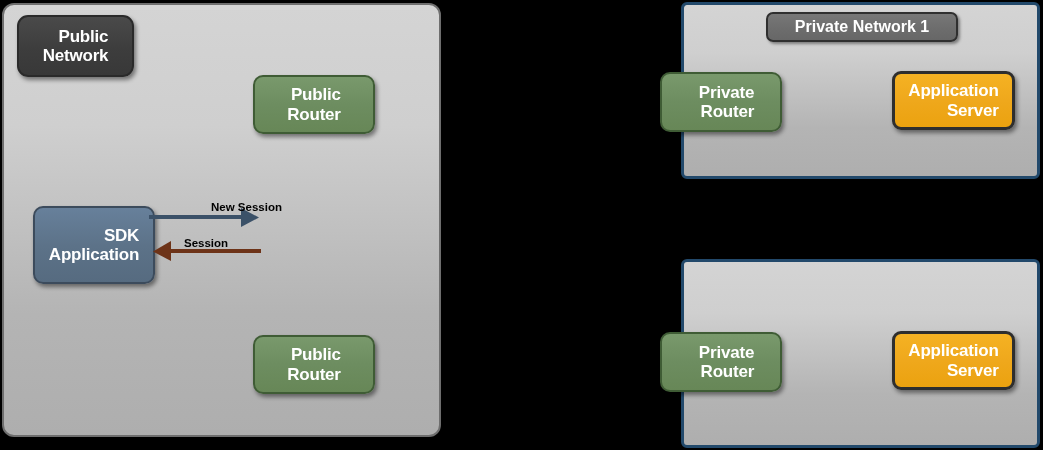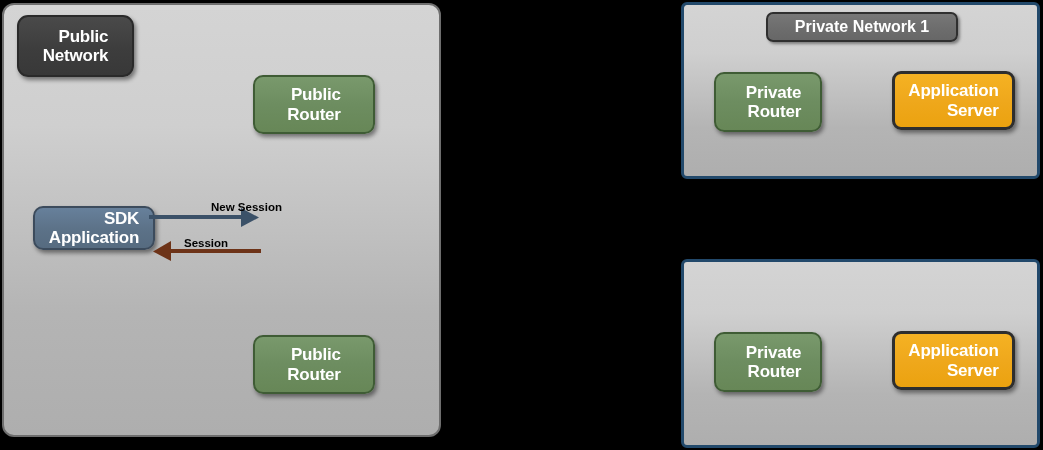--- a/index.html
+++ b/index.html
@@ -73,38 +73,38 @@
 
   .node-router {
     width: 122px; height: 59px;
     font-size: 17px;
     background: linear-gradient(180deg, #79996c 0%, #6d8d60 50%, #678757 100%);
     border: 2px solid #3f5c35;
     border-radius: 10px;
   }
   .router-public-top    { left: 249px; top: 70px; }
   .router-public-bottom { left: 249px; top: 330px; }
-  .router-private       { left: 714px; width: 108px; height: 60px; padding-left: 11px; }
+  .router-private       { left: 660px; width: 122px; height: 60px; padding-left: 11px; }
   .router-private-1     { top: 72px; }
   .router-private-2     { top: 332px; }
 
   .node-appserver {
     left: 892px;
     width: 123px; height: 59px;
     font-size: 17px;
     background: linear-gradient(180deg, #f5b223 0%, #efa81c 50%, #eba20f 100%);
     border: 3px solid #2e2e2e;
     border-radius: 9px;
   }
   .appserver-1 { top: 71px; }
   .appserver-2 { top: 331px; }
 
   .node-sdk {
     left: 29px; top: 201px;
-    width: 122px; height: 44px;
+    width: 122px; height: 78px;
     font-size: 17px;
     background: linear-gradient(180deg, #67809b 0%, #5c7288 52%, #566b80 100%);
     border: 2px solid #3c4b5c;
     border-radius: 10px;
   }
 
   .node-controller {
     left: 249px; top: 201px;
     width: 123px; height: 62px;
     font-size: 17px;

